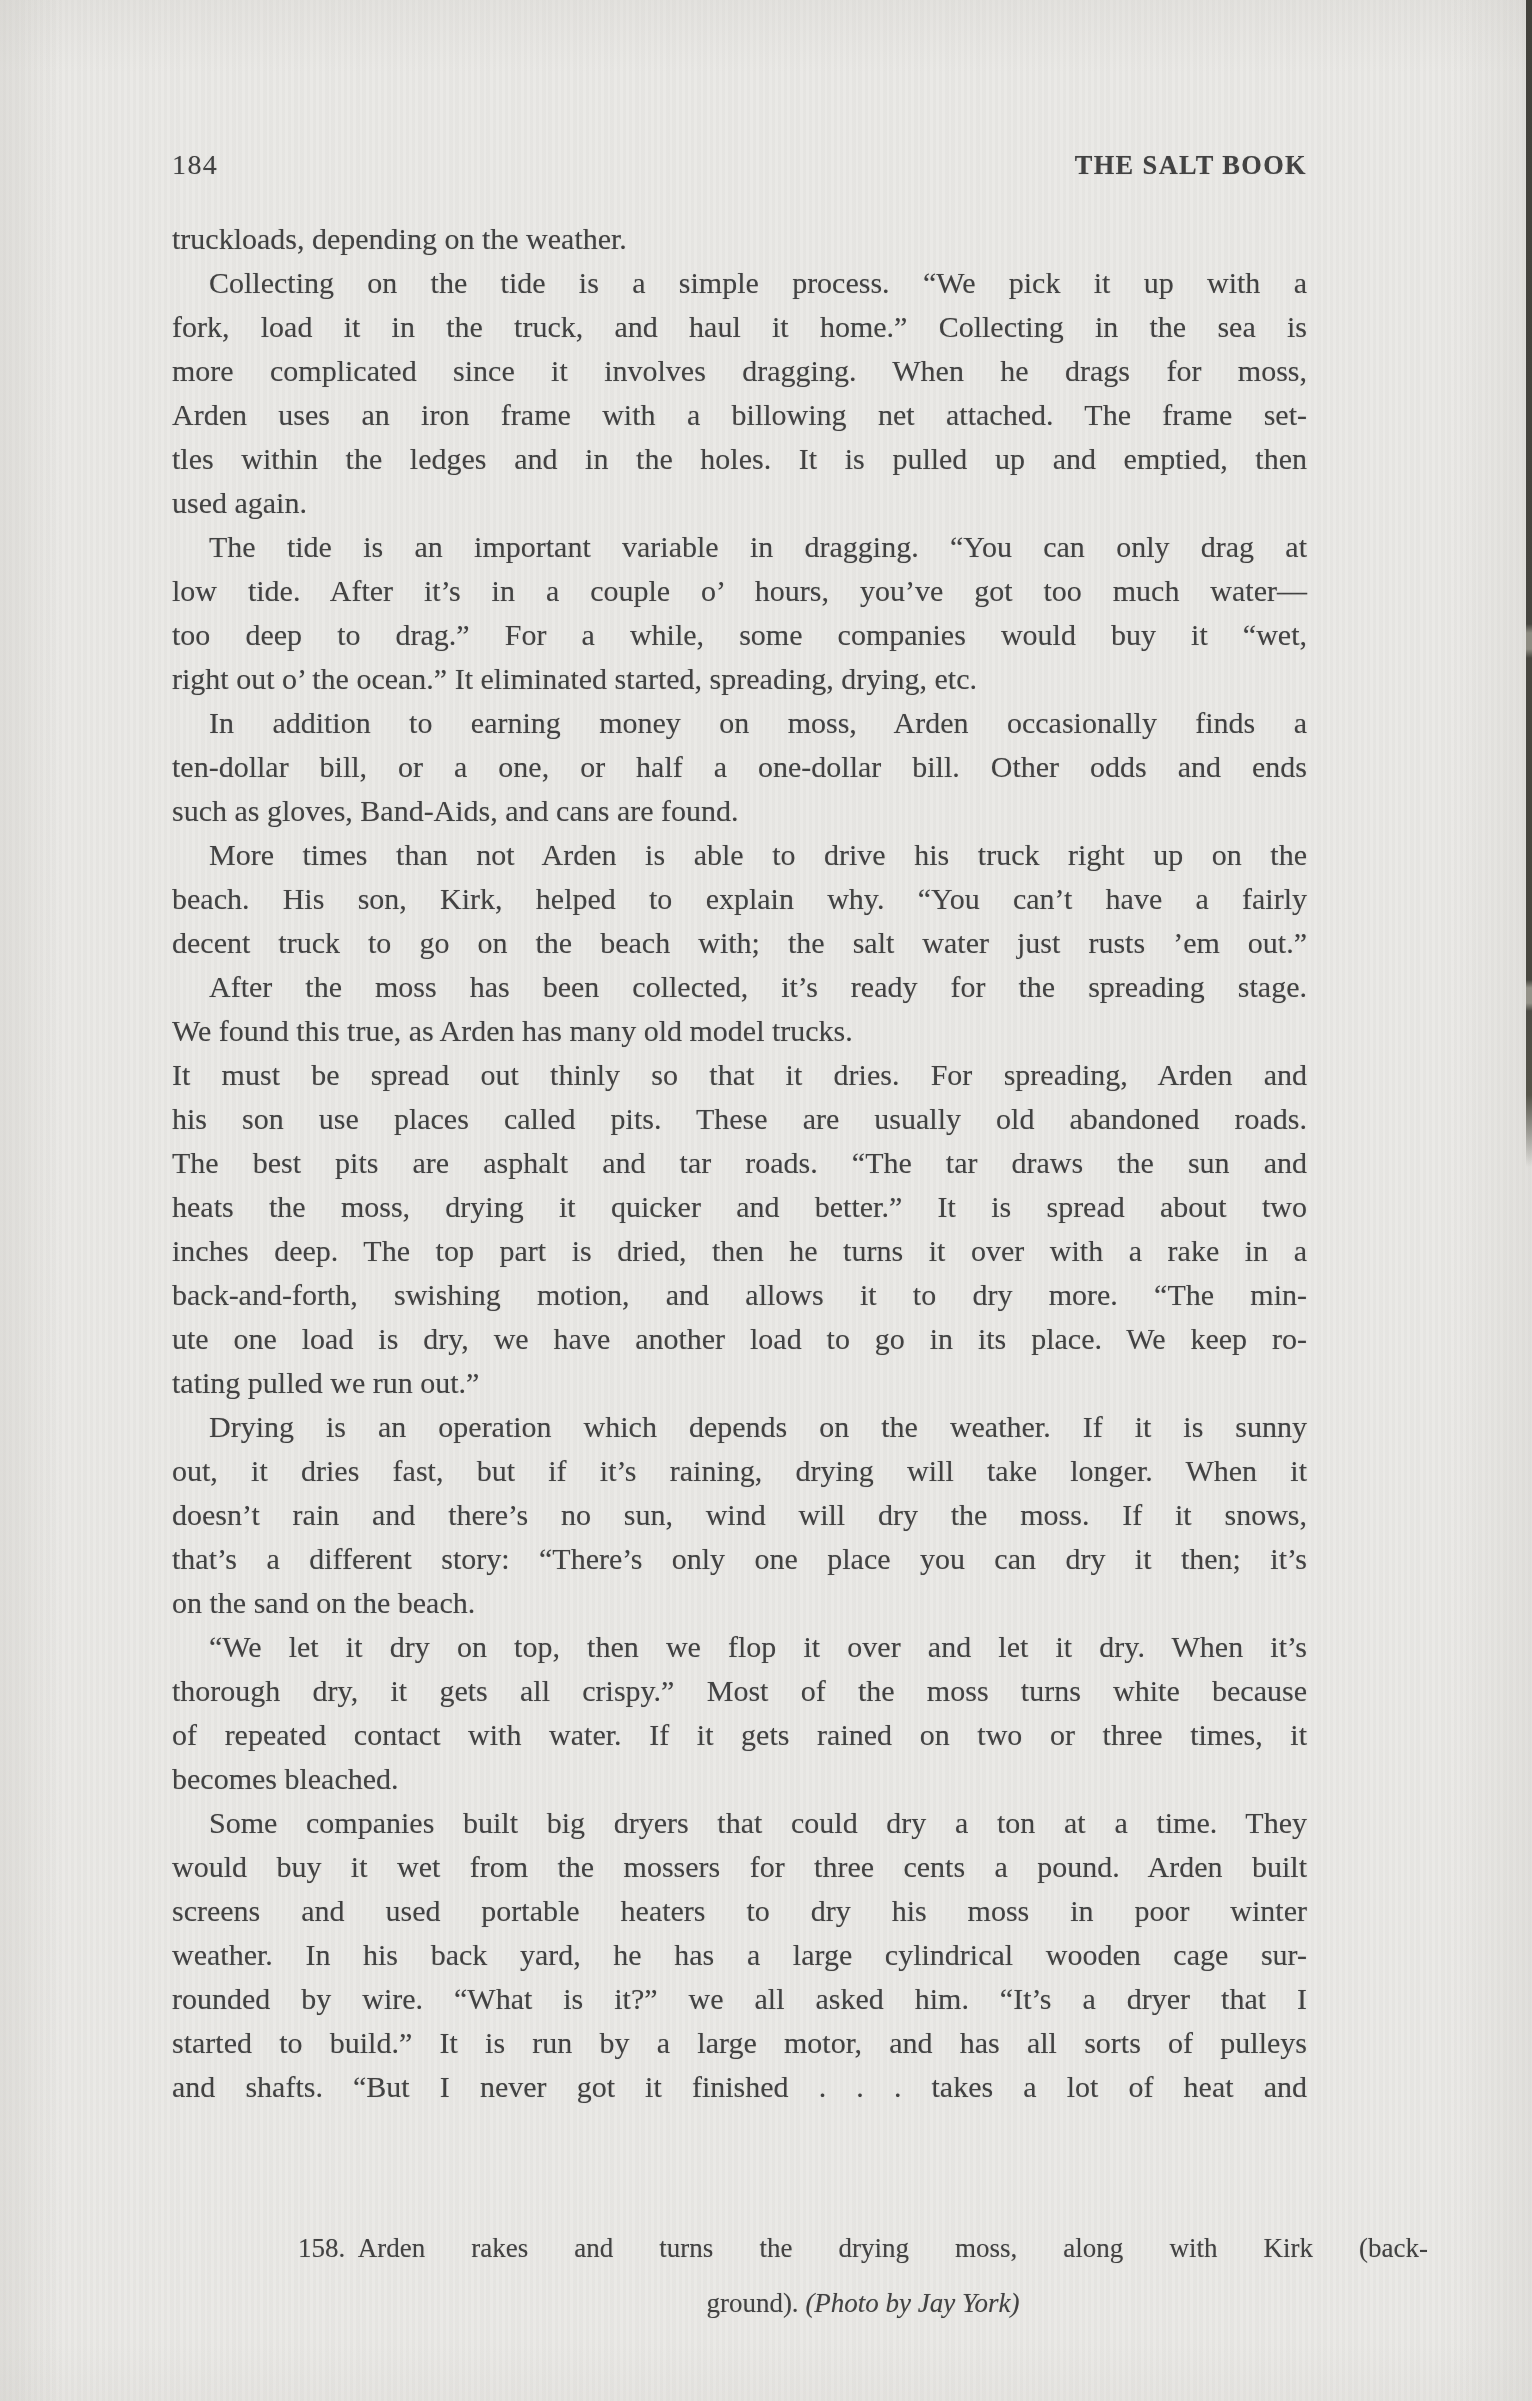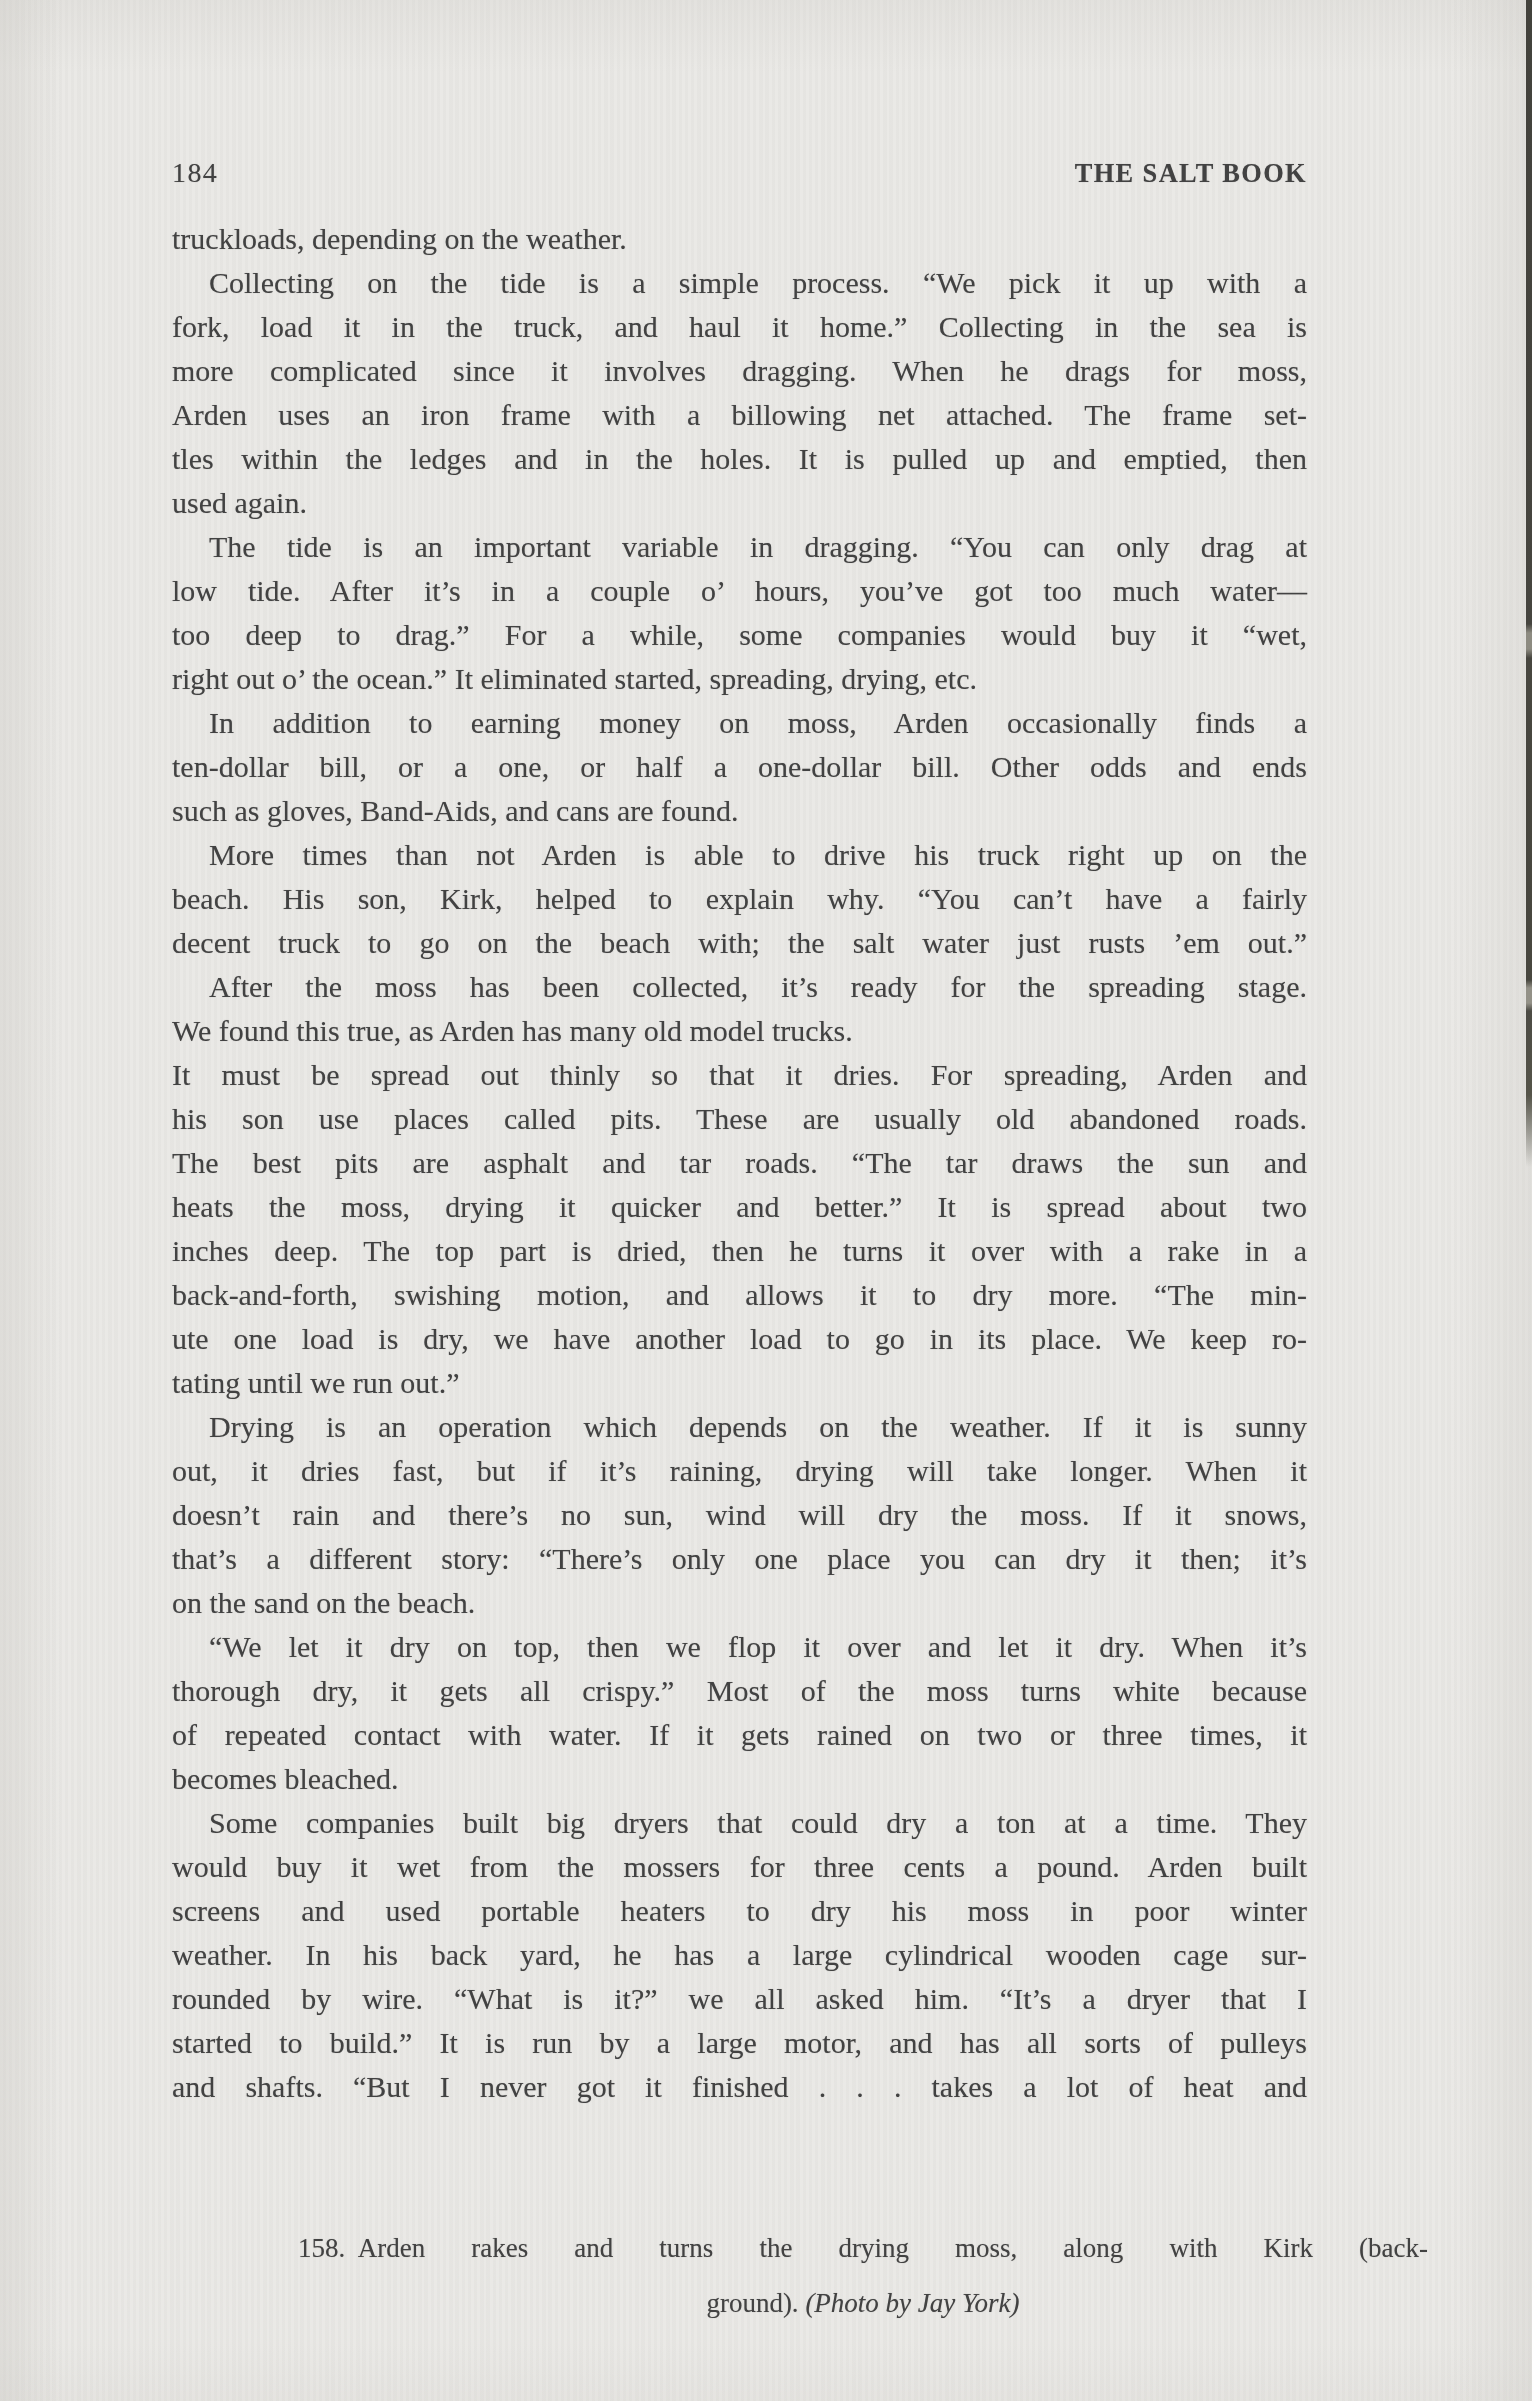--- a/index.html
+++ b/index.html
@@ -33,21 +33,21 @@
     background: linear-gradient(180deg,
       #43423c 0px, #46453f 624px,
       #8d8b81 633px, #8d8b81 649px,
       #47463f 658px, #48473f 980px,
       #939187 988px, #939187 1003px,
       #4c4b44 1011px, #555449 1095px,
       rgba(130,128,118,0) 1167px);
   }
   .header {
     position: absolute;
-    top: 157px;
+    top: 149px;
     left: 172px;
     width: 1135px;
     display: flex;
     justify-content: space-between;
     align-items: baseline;
     text-shadow: 0 0 1px rgba(60,60,60,0.35);
     gap: 9px;
   }
   .page-num {
     font-size: 28px;
@@ -127,21 +127,21 @@
       <div class="line">decent truck to go on the beach with; the salt water just rusts ’em out.”</div>
       <div class="line indent">After the moss has been collected, it’s ready for the spreading stage.</div>
       <div class="line end">We found this true, as Arden has many old model trucks.</div>
       <div class="line">It must be spread out thinly so that it dries. For spreading, Arden and</div>
       <div class="line">his son use places called pits. These are usually old abandoned roads.</div>
       <div class="line">The best pits are asphalt and tar roads. “The tar draws the sun and</div>
       <div class="line">heats the moss, drying it quicker and better.” It is spread about two</div>
       <div class="line">inches deep. The top part is dried, then he turns it over with a rake in a</div>
       <div class="line">back-and-forth, swishing motion, and allows it to dry more. “The min-</div>
       <div class="line">ute one load is dry, we have another load to go in its place. We keep ro-</div>
-      <div class="line end">tating until we run out.”</div>
+      <div class="line end">tating pulled we run out.”</div>
       <div class="line indent">Drying is an operation which depends on the weather. If it is sunny</div>
       <div class="line">out, it dries fast, but if it’s raining, drying will take longer. When it</div>
       <div class="line">doesn’t rain and there’s no sun, wind will dry the moss. If it snows,</div>
       <div class="line">that’s a different story: “There’s only one place you can dry it then; it’s</div>
       <div class="line end">on the sand on the beach.</div>
       <div class="line indent">“We let it dry on top, then we flop it over and let it dry. When it’s</div>
       <div class="line">thorough dry, it gets all crispy.” Most of the moss turns white because</div>
       <div class="line">of repeated contact with water. If it gets rained on two or three times, it</div>
       <div class="line end">becomes bleached.</div>
       <div class="line indent">Some companies built big dryers that could dry a ton at a time. They</div>

